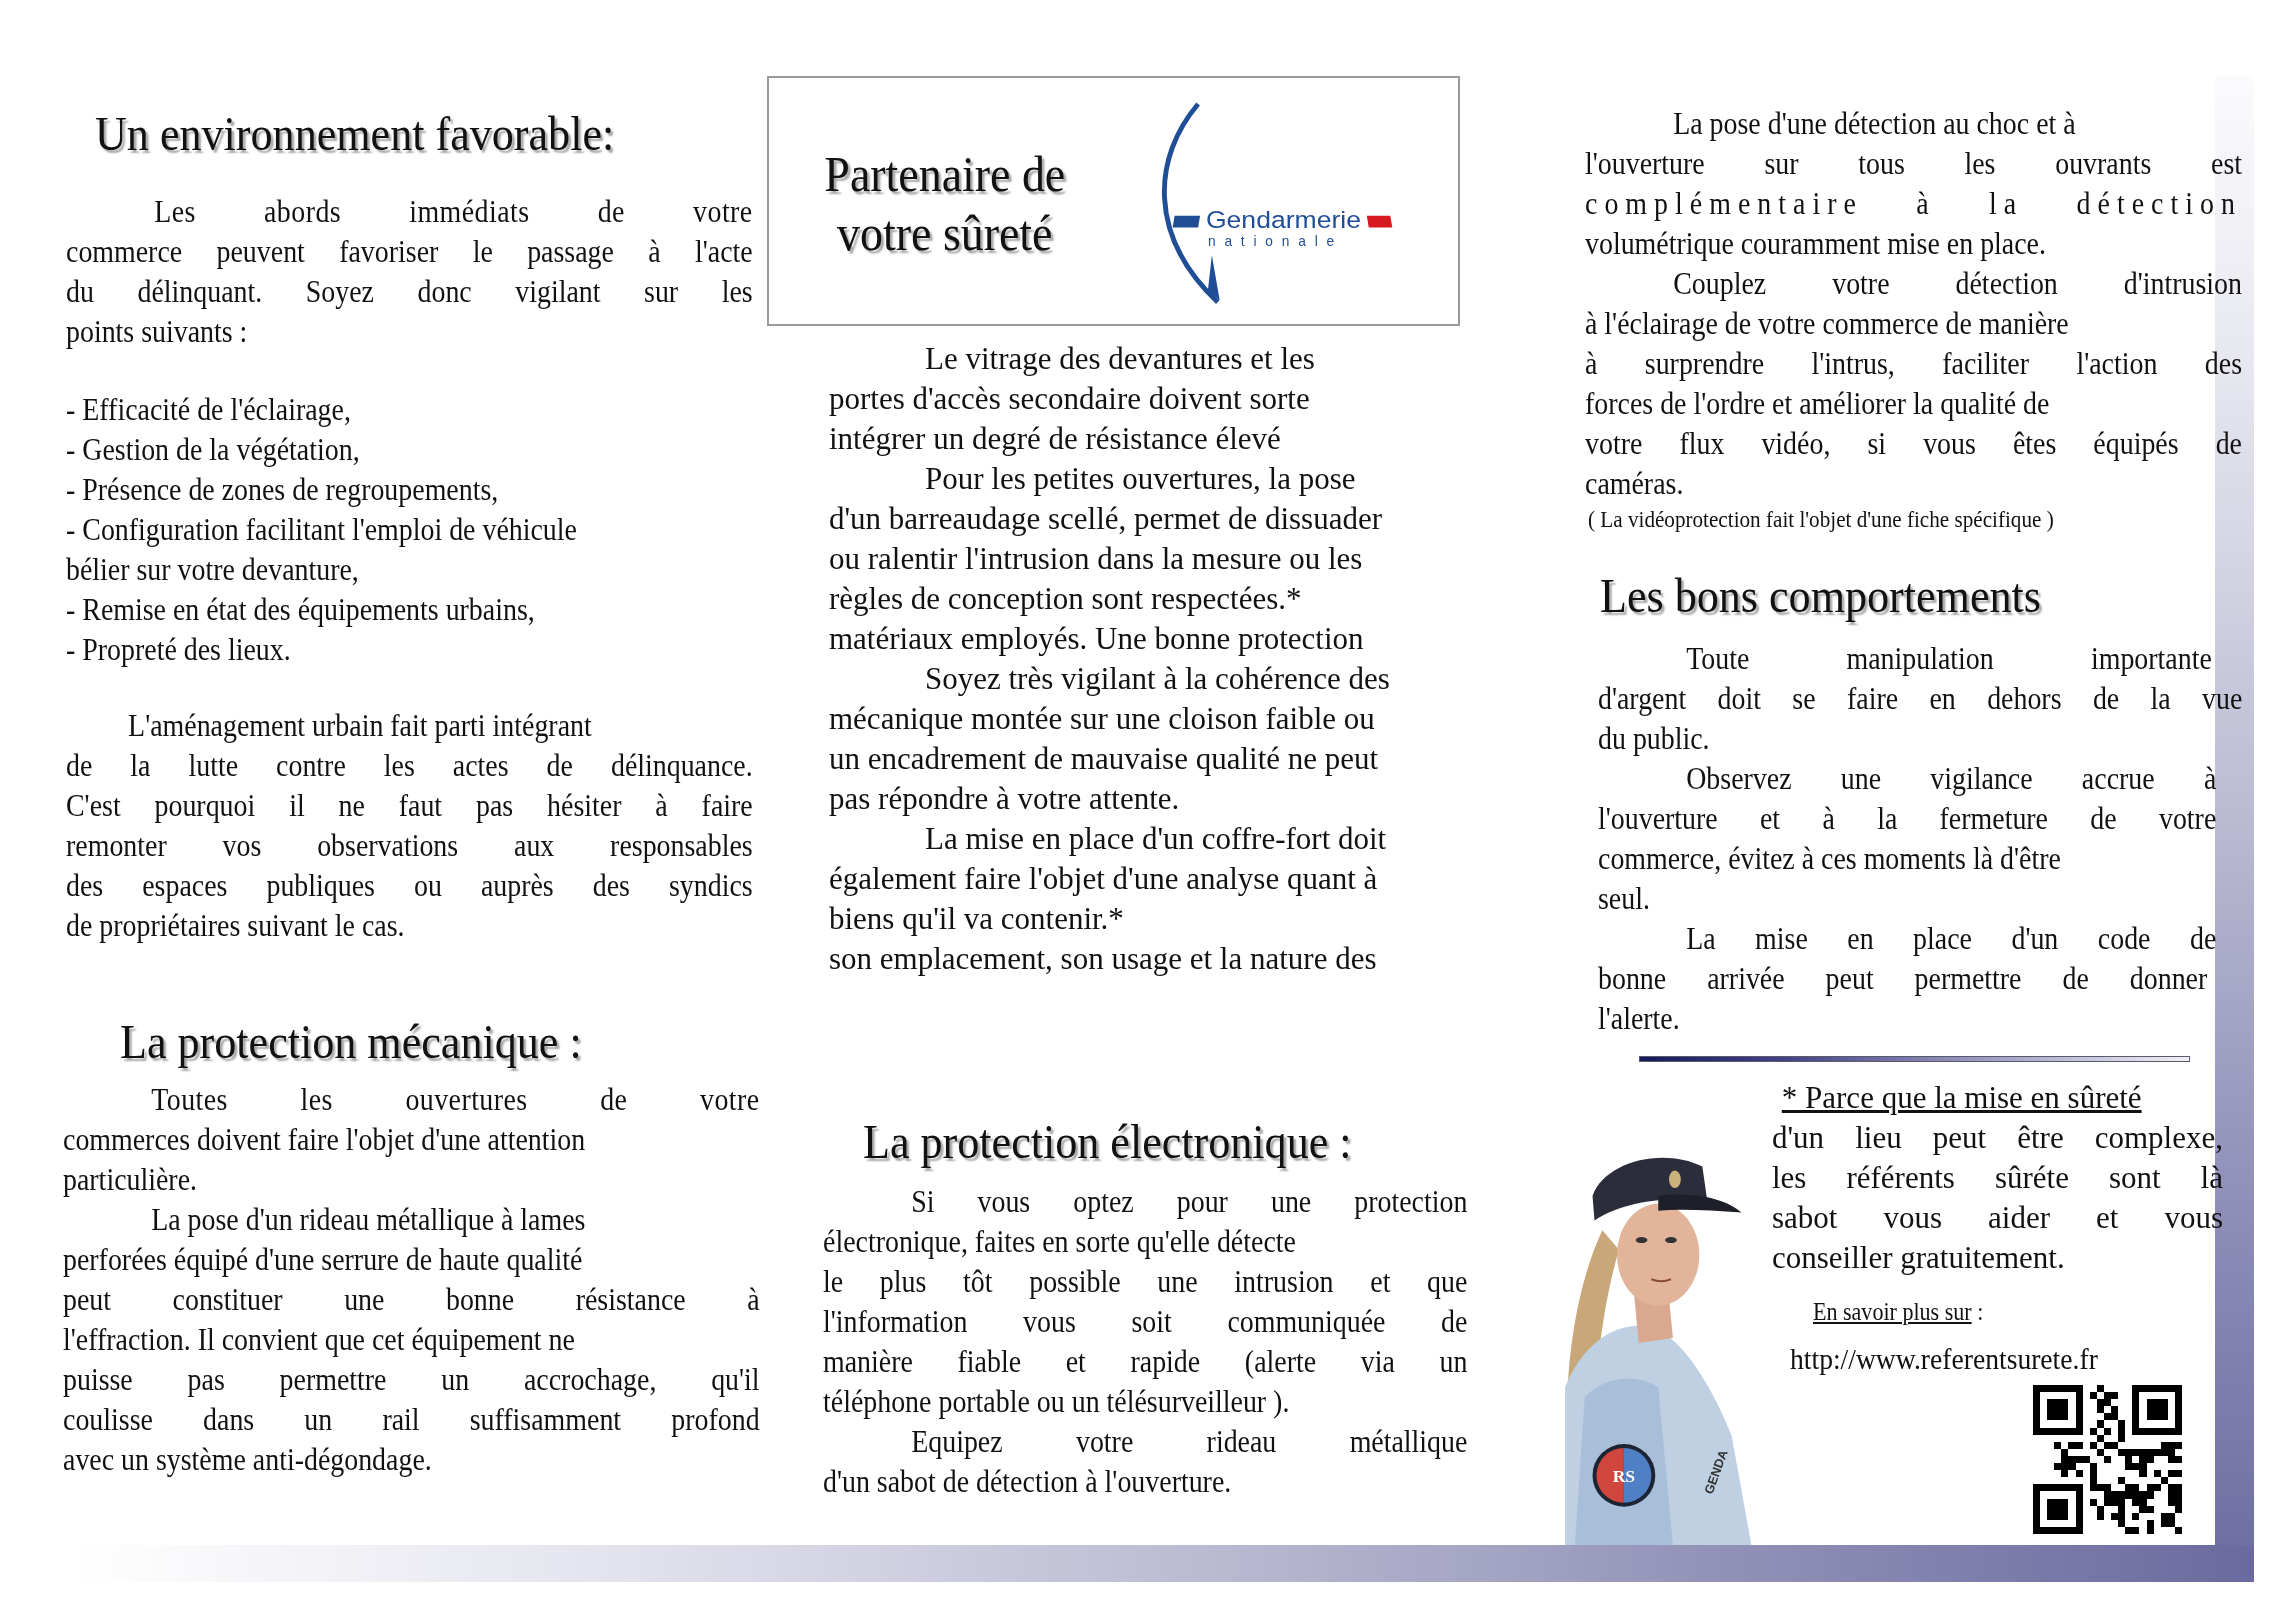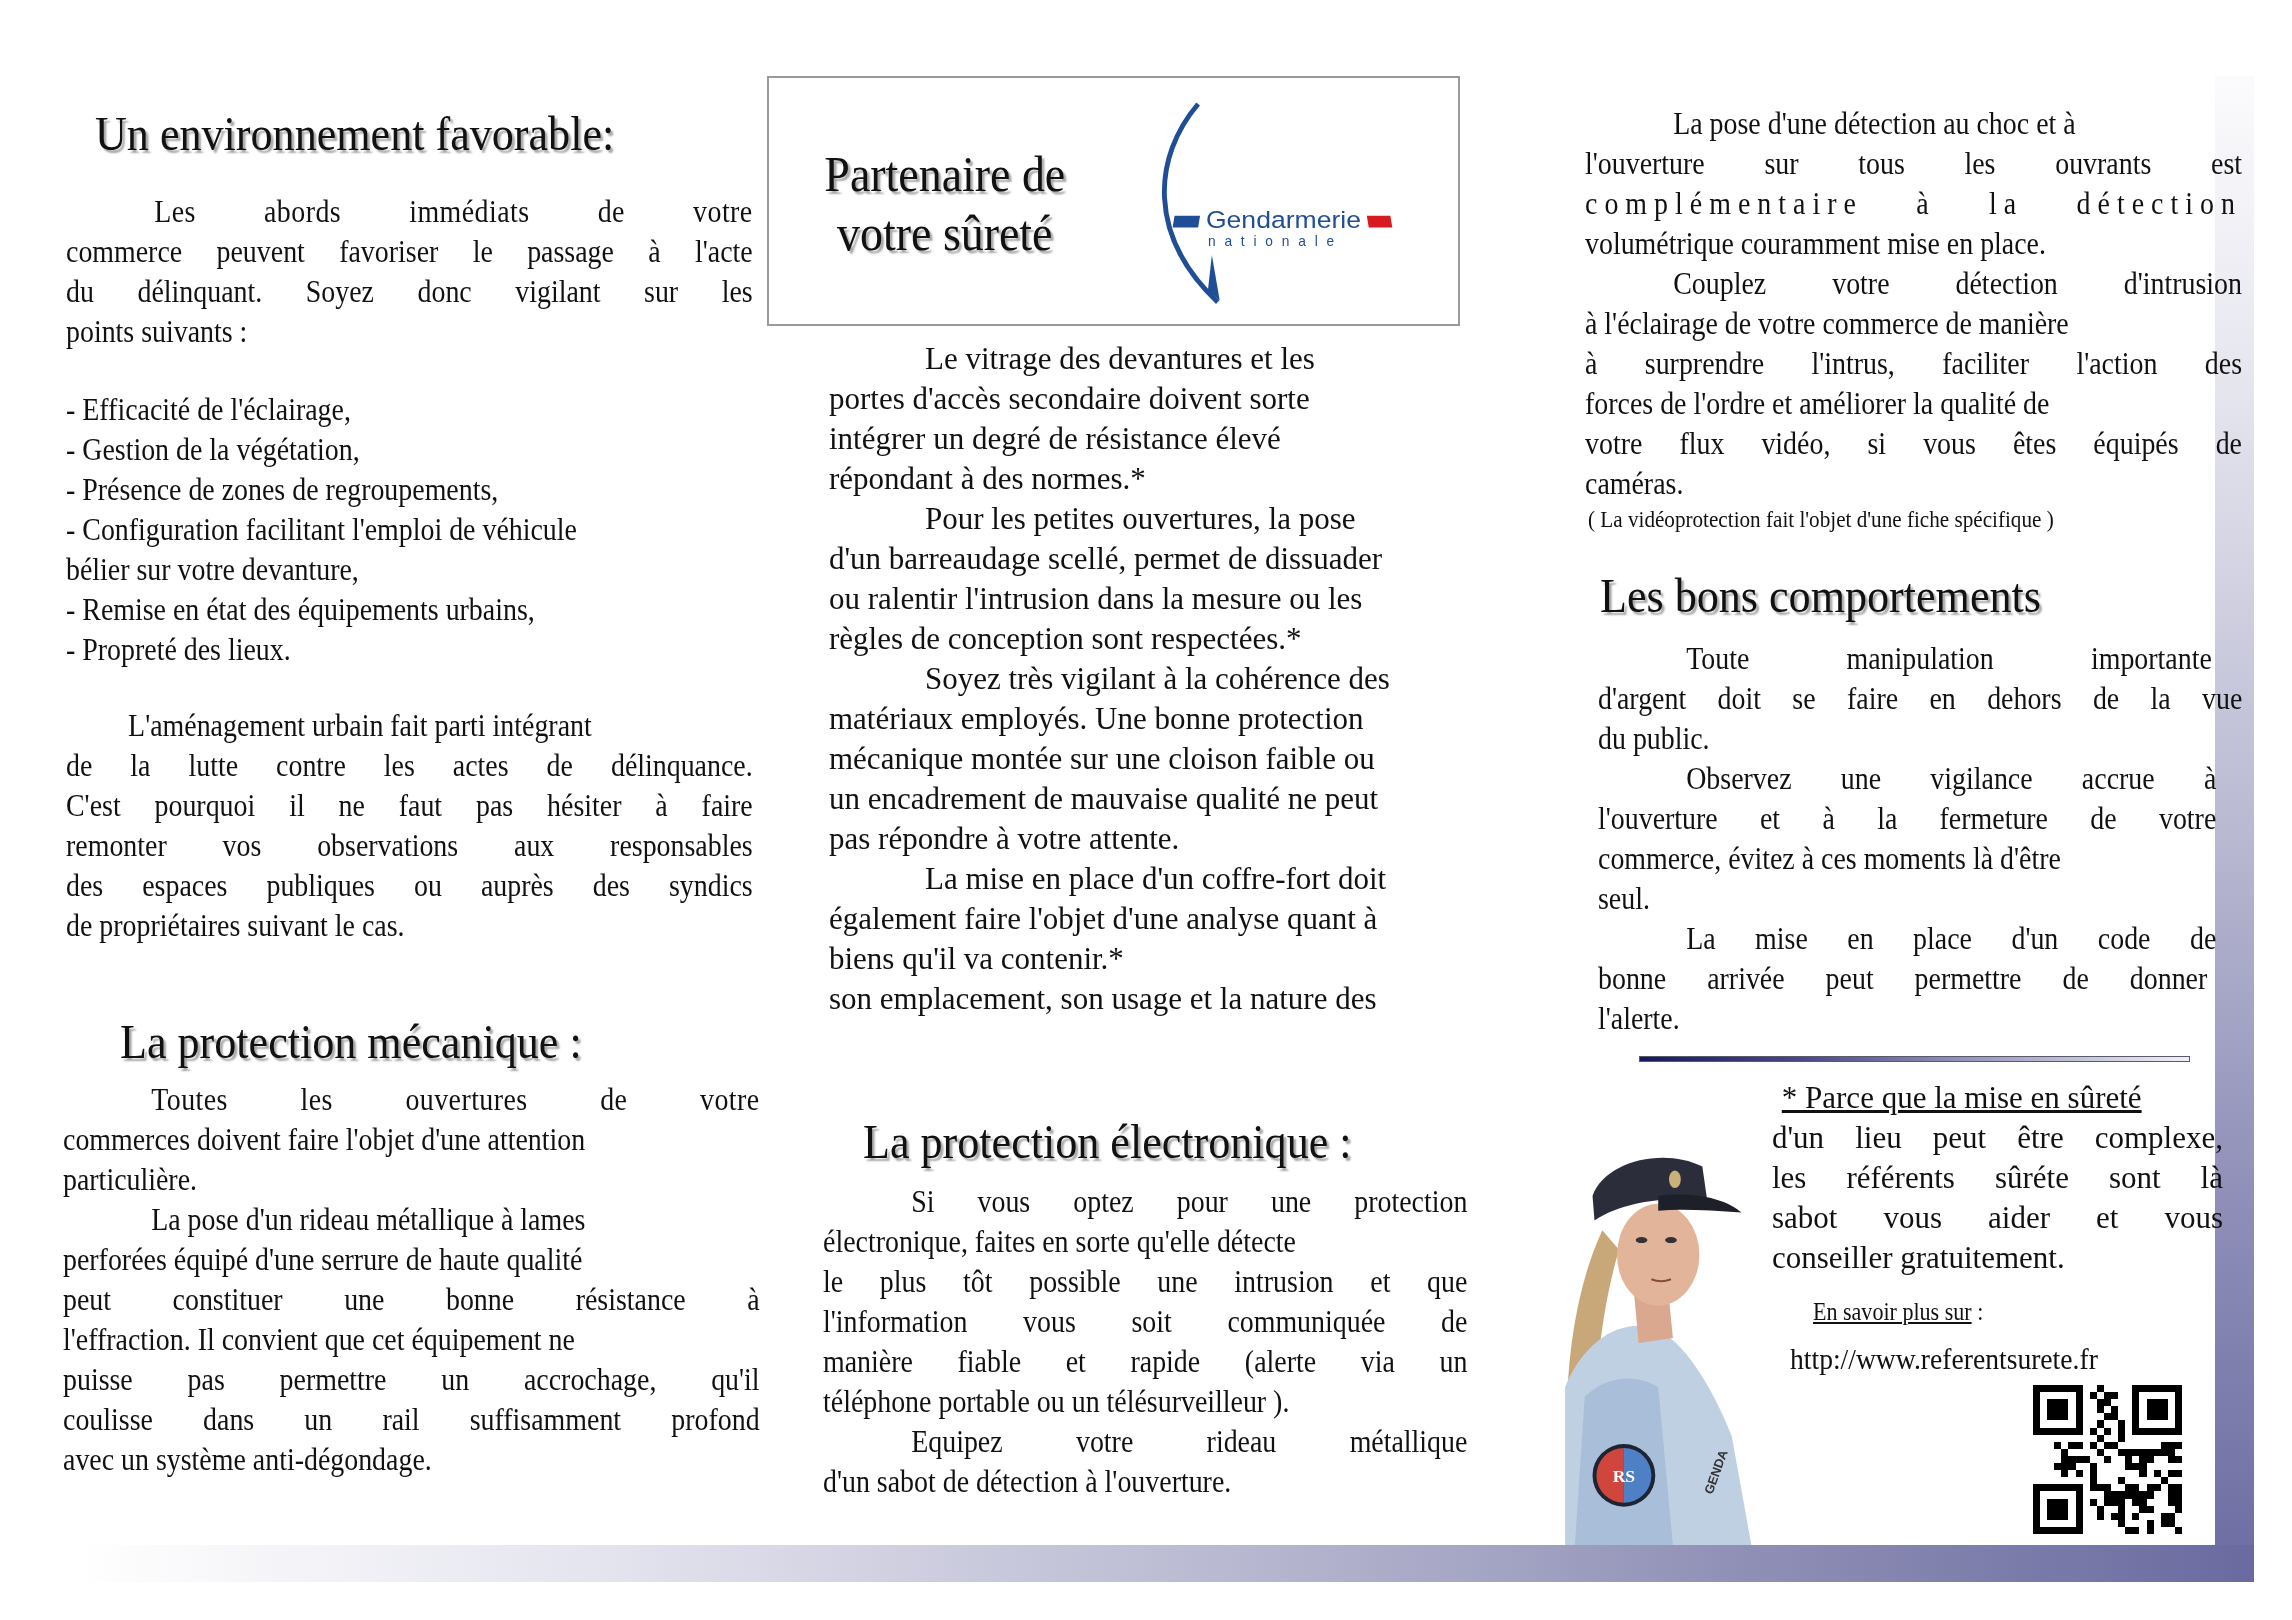--- a/index.html
+++ b/index.html
@@ -88,27 +88,26 @@
     <polygon points="218,120 242,120 244,132 220,132" fill="#d71920"></polygon>
     <text x="54" y="132" font-family="Liberation Sans, sans-serif" font-size="25" fill="#1f4e96" textLength="158" lengthAdjust="spacingAndGlyphs">Gendarmerie</text>
     <text x="56" y="151" font-family="Liberation Sans, sans-serif" font-size="14" fill="#1f4e96" letter-spacing="9">nationale</text>
   </svg>
 </div>
 
 <div class="para" style="left:829px; top:339px; width:637px;">
   <span class="ln" style="padding-left:96px;">Le vitrage des devantures et les</span>
   <span class="ln">portes d'accès secondaire doivent sorte</span>
   <span class="ln">intégrer un degré de résistance élevé</span>
-  <span class="ln">répondant à des normes.*</span>
   <span class="ln" style="padding-left:96px;">Pour les petites ouvertures, la pose</span>
   <span class="ln">d'un barreaudage scellé, permet de dissuader</span>
   <span class="ln">ou ralentir l'intrusion dans la mesure ou les</span>
   <span class="ln">règles de conception sont respectées.*</span>
+  <span class="ln">matériaux employés. Une bonne protection</span>
   <span class="ln" style="padding-left:96px;">Soyez très vigilant à la cohérence des</span>
-  <span class="ln">matériaux employés. Une bonne protection</span>
   <span class="ln">mécanique montée sur une cloison faible ou</span>
   <span class="ln">un encadrement de mauvaise qualité ne peut</span>
   <span class="ln">pas répondre à votre attente.</span>
   <span class="ln" style="padding-left:96px;">La mise en place d'un coffre-fort doit</span>
   <span class="ln">également faire l'objet d'une analyse quant à</span>
   <span class="ln">biens qu'il va contenir.*</span>
   <span class="ln">son emplacement, son usage et la nature des</span>
 </div>
 
 <div class="heading" style="left:863px; top:1114px;">La protection électronique :</div>

